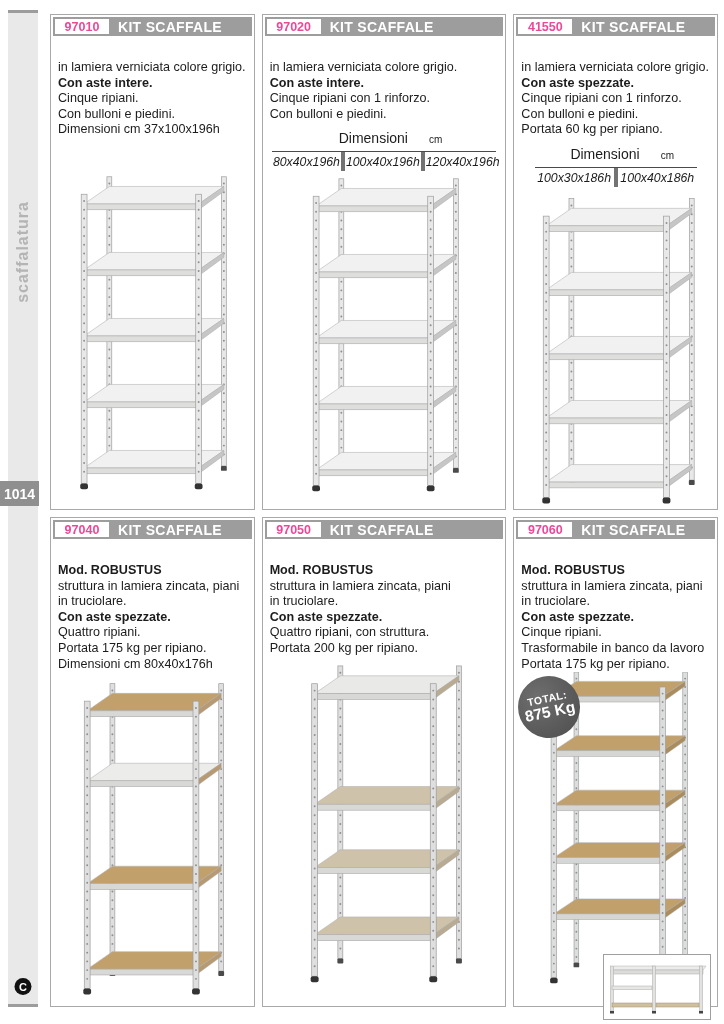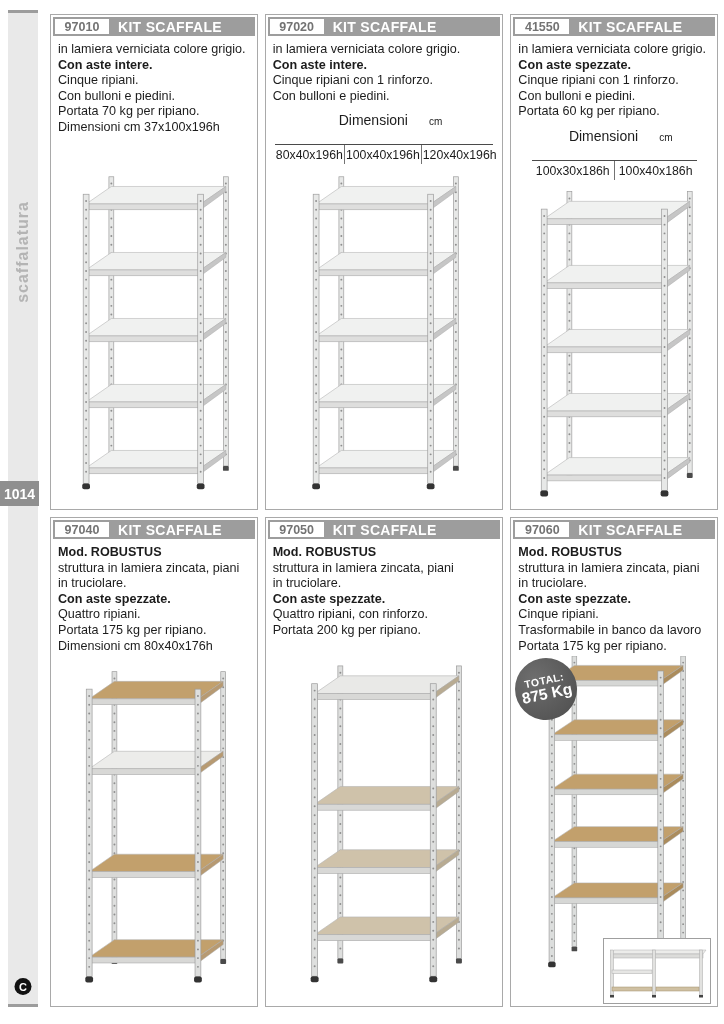--- a/index.html
+++ b/index.html
@@ -24,34 +24,34 @@
   
   .grid { position:absolute; left:50px; top:14px; width:668px;
     display:grid; grid-template-columns:repeat(3, 1fr);
     grid-template-rows:496px 490px; gap:7px; }
   .card { border:1px solid #a9a9a9; background:#fff; padding:2px;
     display:flex; flex-direction:column; position:relative; }
   .card-header { height:19px; background:#9d9d9d; display:flex; align-items:center;
     flex:0 0 auto; }
   .code-box { background:#fff; width:54px; height:15px; margin-left:2px;
     display:flex; align-items:center; justify-content:center;
-    color:#737373; font-weight:bold; font-size:12.5px; }
+    color:#ec4899; font-weight:bold; font-size:12.5px; }
   .card-title { color:#fff; font-weight:bold; font-size:14px;
     letter-spacing:0.3px; margin-left:9px; }
-  .text-block { padding:6px 5px 0 5px; font-size:12.6px; line-height:1.24; }
+  .text-block { padding:24px 5px 0 5px; font-size:12.6px; line-height:1.24; }
   .line { white-space:nowrap; }
   .b { font-weight:bold; }
 
   .dims { margin:8px auto 0 auto; text-align:center; width:98%; }
   .dims.narrow { width:86%; }
   .dims-title { font-size:14px;margin-left:13px; }
   .dims-unit { font-size:10px; margin-left:21px; }
-  .dims-row { display:flex; border-top:1px solid #4a4a4a; margin-top:14px; }
+  .dims-row { display:flex; border-top:1px solid #4a4a4a; margin-top:3px;font-style:italic; }
   .dims-row .dim-cell { flex:1; padding:3px 1px 1px 1px; font-size:12.3px;
-    border-left:1px solid #737373; white-space:nowrap; }
+    border-left:4px solid #737373; white-space:nowrap; }
   .dims-row .dim-cell:first-child { border-left:none; }
 
   .img-wrap { flex:1 1 auto; position:relative; display:flex;
     align-items:flex-end; justify-content:center; padding-bottom:8px; }
   svg.unit { display:block; }
   .u-row1 { height:330px; }
   .u-c4 { height:336px; }
   .u-c5 { height:338px; }
   .u-c6 { height:330px; margin-bottom:10px; }
 
@@ -85,21 +85,20 @@
   <div class="card">
     <div class="card-header">
       <span class="code-box">97010</span>
       <span class="card-title">KIT SCAFFALE</span>
     </div>
     <div class="text-block">
       <div class="line">in lamiera verniciata colore grigio.</div>
       <div class="line b">Con aste intere.</div>
       <div class="line">Cinque ripiani.</div>
       <div class="line">Con bulloni e piedini.</div>
-      <div class="line">Portata 70 kg per ripiano.</div>
       <div class="line">Dimensioni cm 37x100x196h</div>
     </div>
     <div class="img-wrap">
       <svg class="unit u-row1" viewBox="0 0 200 340">
           <rect x="53.5" y="8" width="5" height="298" fill="#e7e8e7" stroke="#9b9b9b" stroke-width="0.7"></rect>
           <circle cx="56" cy="15" r="1" fill="#8f8f8f"></circle>
           <circle cx="56" cy="24" r="1" fill="#8f8f8f"></circle>
           <circle cx="56" cy="33" r="1" fill="#8f8f8f"></circle>
           <circle cx="56" cy="42" r="1" fill="#8f8f8f"></circle>
           <circle cx="56" cy="51" r="1" fill="#8f8f8f"></circle>
@@ -771,21 +770,21 @@
   <div class="card">
     <div class="card-header">
       <span class="code-box">97050</span>
       <span class="card-title">KIT SCAFFALE</span>
     </div>
     <div class="text-block">
       <div class="line b">Mod. ROBUSTUS</div>
       <div class="line">struttura in lamiera zincata, piani</div>
       <div class="line">in truciolare.</div>
       <div class="line b">Con aste spezzate.</div>
-      <div class="line">Quattro ripiani, con rinforzo.</div>
+      <div class="line">Quattro ripiani, con struttura.</div>
       <div class="line">Portata 200 kg per ripiano.</div>
     </div>
     <div class="img-wrap">
       <svg class="unit u-c5" viewBox="0 0 200 342">
           <rect x="53.5" y="8" width="5" height="296" fill="#dedfde" stroke="#9b9b9b" stroke-width="0.7"></rect>
           <circle cx="56" cy="15" r="1" fill="#8f8f8f"></circle>
           <circle cx="56" cy="24" r="1" fill="#8f8f8f"></circle>
           <circle cx="56" cy="33" r="1" fill="#8f8f8f"></circle>
           <circle cx="56" cy="42" r="1" fill="#8f8f8f"></circle>
           <circle cx="56" cy="51" r="1" fill="#8f8f8f"></circle>

